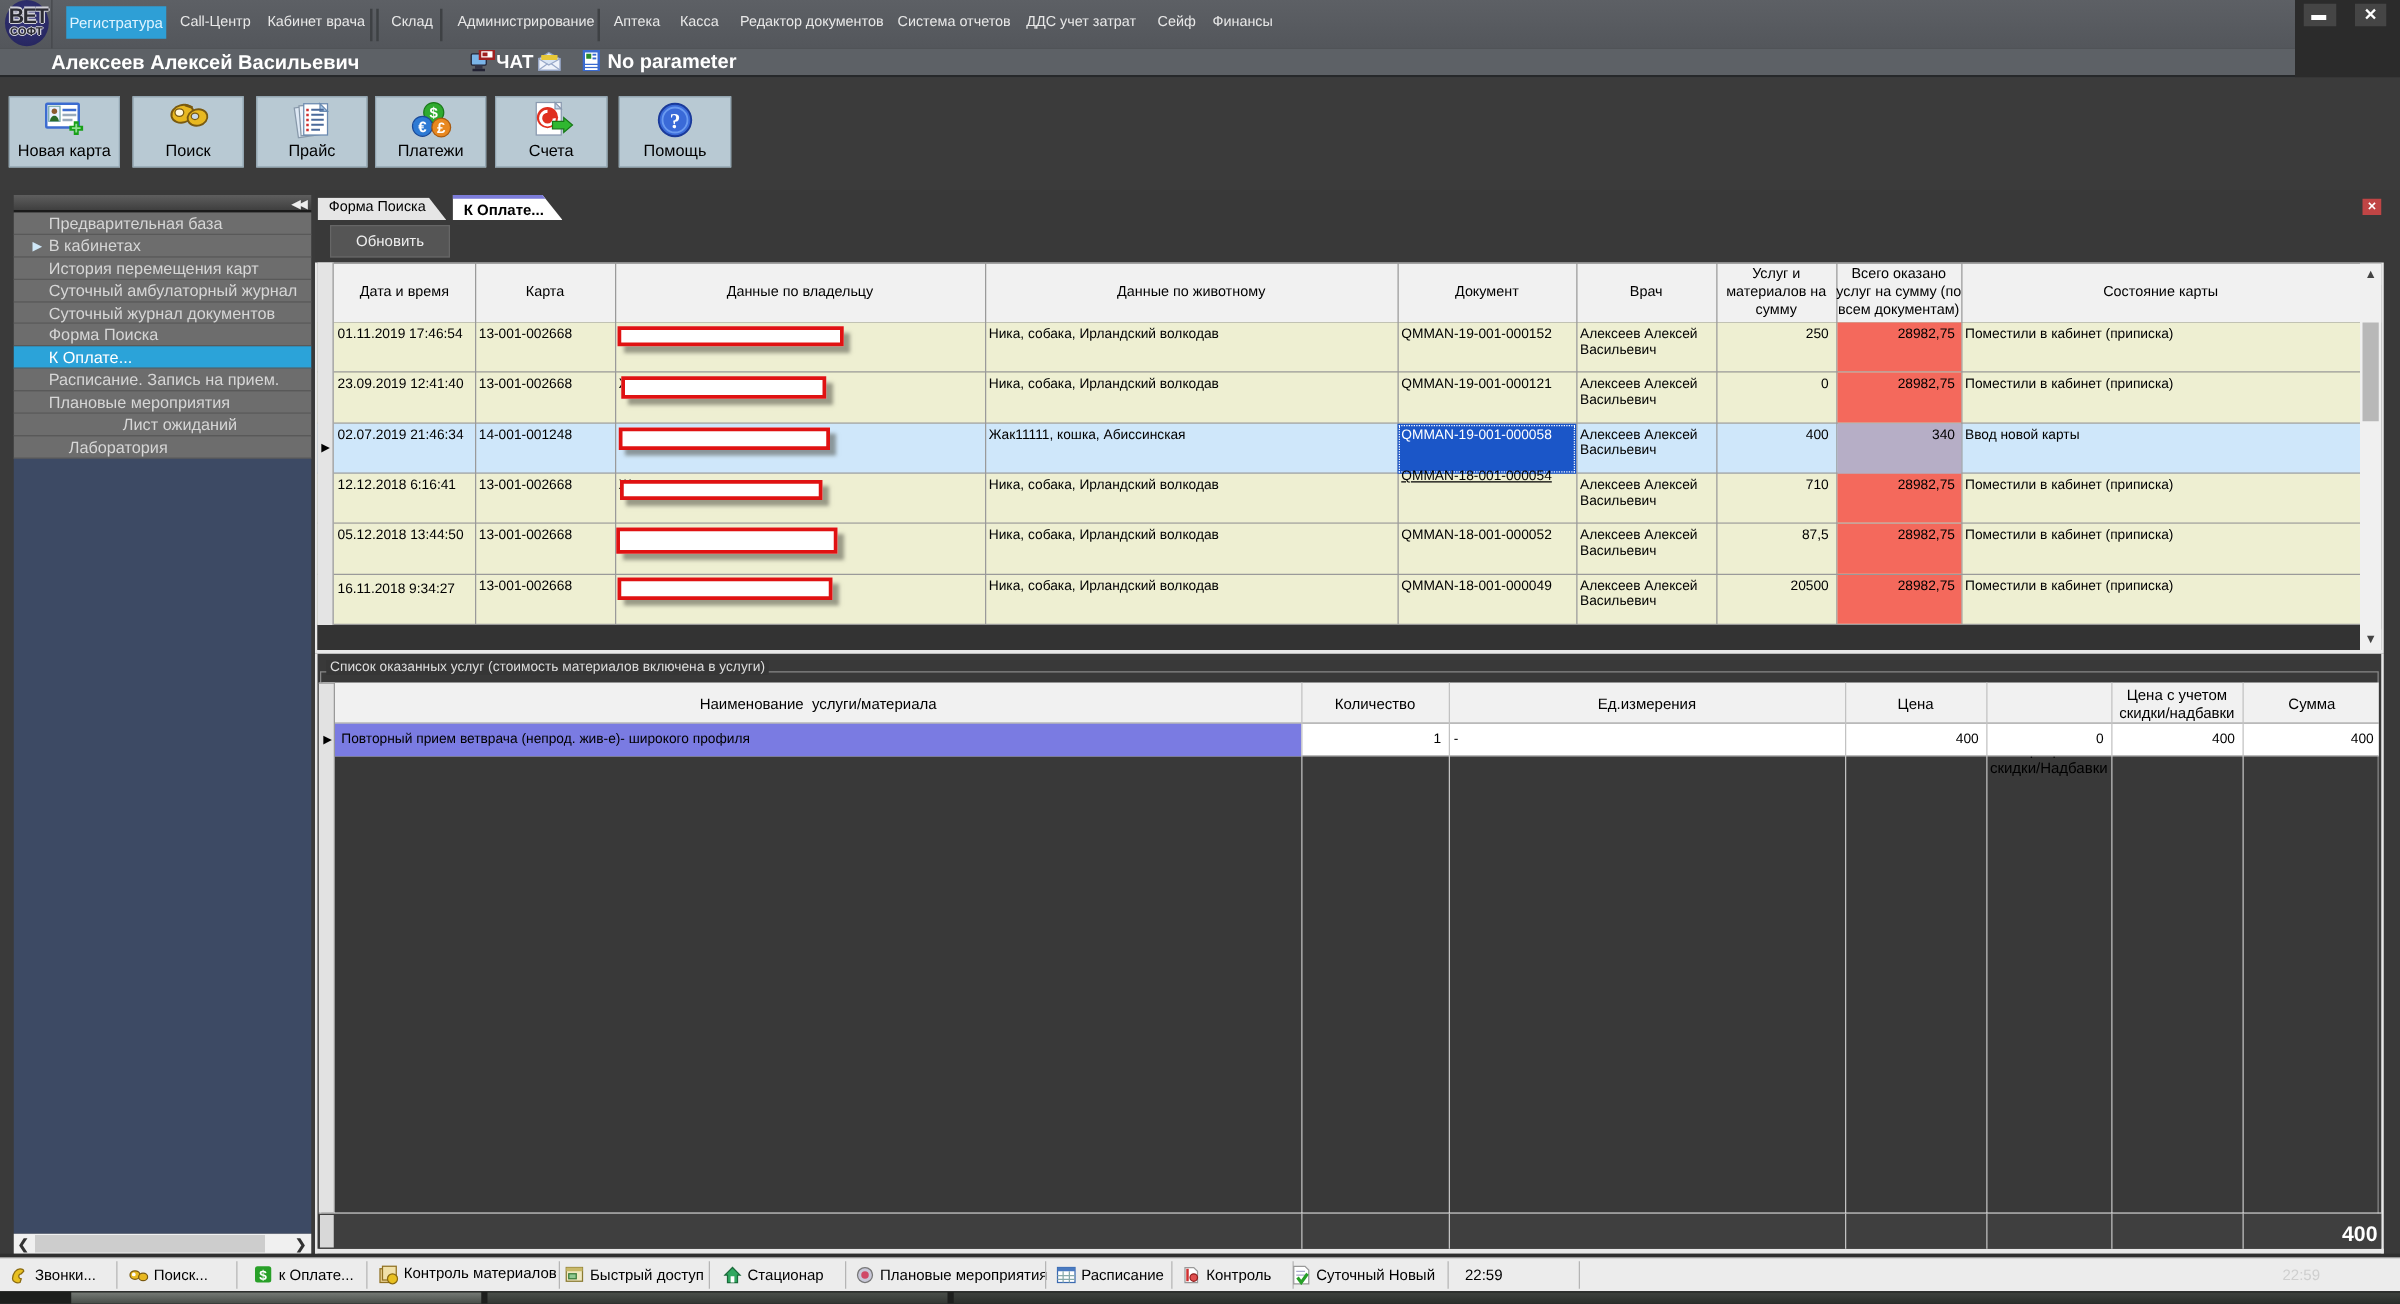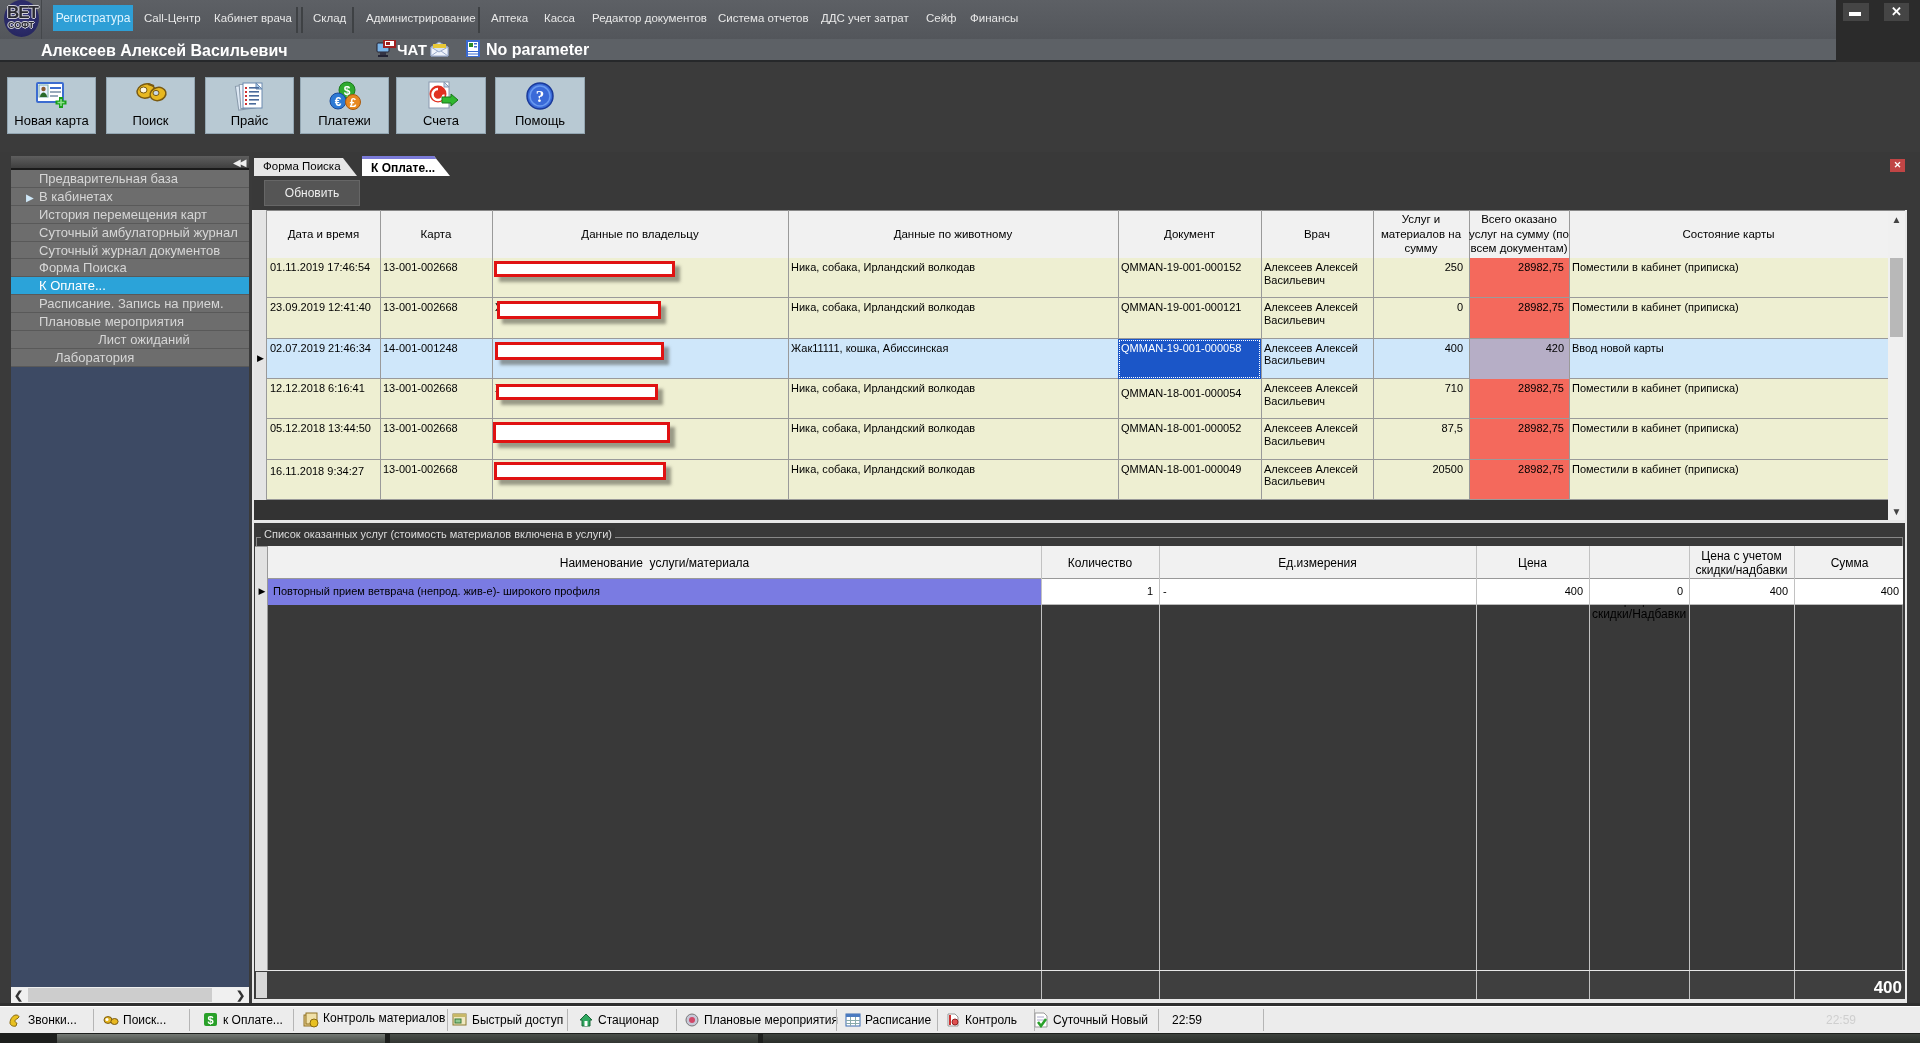--- a/index.html
+++ b/index.html
@@ -253,27 +253,27 @@
     <div class="abs" style="left:497px;top:301px;width:164px;height:18px;background:#fff;border:3px solid #e01212;box-shadow:5px 5px 3px rgba(70,70,60,0.5);"></div>
     <div class="abs" style="left:270px;top:341.65999999999997px;width:104px;font-size:11px;white-space:nowrap;color:#000;">02.07.2019 21:46:34</div>
     <div class="abs" style="left:383px;top:341.65999999999997px;width:103px;font-size:11px;white-space:nowrap;color:#000;">14-001-001248</div>
     <div class="abs" style="left:1118px;top:338.65999999999997px;width:143px;height:40.33px;background:#1b56c8;outline:1px dotted #fff;outline-offset:-2px;"></div>
     <div class="abs" style="left:1121px;top:341.65999999999997px;font-size:11px;white-space:nowrap;color:#fff;">QMMAN-19-001-000058</div>
     <div class="abs" style="left:1470px;top:338.65999999999997px;width:99px;height:40.33px;background:#b6aec6;"></div>
     <div class="abs" style="left:254px;top:352.65999999999997px;width:13px;text-align:center;font-size:9px;color:#000;">▶</div>
     <div class="abs" style="left:791px;top:341.65999999999997px;width:321px;font-size:11px;white-space:nowrap;color:#000;">Жак11111, кошка, Абиссинская</div>
     <div class="abs" style="left:1264px;top:341.65999999999997px;width:104px;font-size:11px;line-height:1.15;color:#000;">Алексеев Алексей Васильевич</div>
     <div class="abs" style="left:1373px;top:341.65999999999997px;width:90px;text-align:right;font-size:11px;color:#000;">400</div>
-    <div class="abs" style="left:1469px;top:341.65999999999997px;width:95px;text-align:right;font-size:11px;color:#000;">420</div>
+    <div class="abs" style="left:1469px;top:341.65999999999997px;width:95px;text-align:right;font-size:11px;color:#000;">340</div>
     <div class="abs" style="left:1572px;top:341.65999999999997px;font-size:11px;white-space:nowrap;color:#000;">Ввод новой карты</div>
     <div class="abs" style="left:495px;top:342px;width:169px;height:18px;background:#fff;border:3px solid #e01212;box-shadow:5px 5px 3px rgba(70,70,60,0.5);"></div>
     <div class="abs" style="left:270px;top:381.99px;width:104px;font-size:11px;white-space:nowrap;color:#000;">12.12.2018 6:16:41</div>
     <div class="abs" style="left:383px;top:381.99px;width:103px;font-size:11px;white-space:nowrap;color:#000;">13-001-002668</div>
     <div class="abs" style="left:1470px;top:378.99px;width:99px;height:39.33px;background:#f4695c;"></div>
-    <div class="abs" style="left:1121px;top:387px;font-size:11px;white-space:nowrap;color:#000;">QMMAN-18-001-000054</div>
+    <div class="abs" style="left:1121px;top:375px;font-size:11px;white-space:nowrap;color:#000;text-decoration:underline;">QMMAN-18-001-000054</div>
     <div class="abs" style="left:791px;top:381.99px;width:321px;font-size:11px;white-space:nowrap;color:#000;">Ника, собака, Ирландский волкодав</div>
     <div class="abs" style="left:1264px;top:381.99px;width:104px;font-size:11px;line-height:1.15;color:#000;">Алексеев Алексей Васильевич</div>
     <div class="abs" style="left:1373px;top:381.99px;width:90px;text-align:right;font-size:11px;color:#000;">710</div>
     <div class="abs" style="left:1469px;top:381.99px;width:95px;text-align:right;font-size:11px;color:#000;">28982,75</div>
     <div class="abs" style="left:1572px;top:381.99px;font-size:11px;white-space:nowrap;color:#000;">Поместили в кабинет (приписка)</div>
     <div class="abs" style="left:495px;top:381.99px;font-size:11px;color:#000;">Ж</div>
     <div class="abs" style="left:496px;top:384px;width:162px;height:16px;background:#fff;border:3px solid #e01212;box-shadow:5px 5px 3px rgba(70,70,60,0.5);"></div>
     <div class="abs" style="left:270px;top:422.32px;width:104px;font-size:11px;white-space:nowrap;color:#000;">05.12.2018 13:44:50</div>
     <div class="abs" style="left:383px;top:422.32px;width:103px;font-size:11px;white-space:nowrap;color:#000;">13-001-002668</div>
     <div class="abs" style="left:1470px;top:419.32px;width:99px;height:39.33px;background:#f4695c;"></div>

